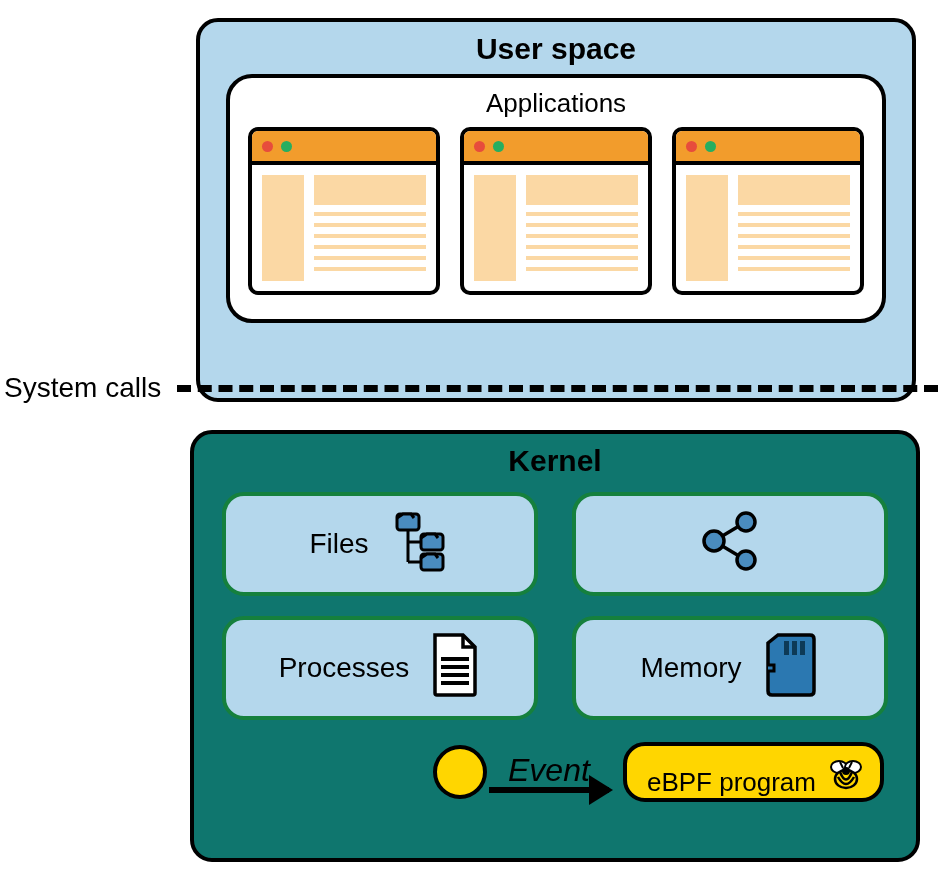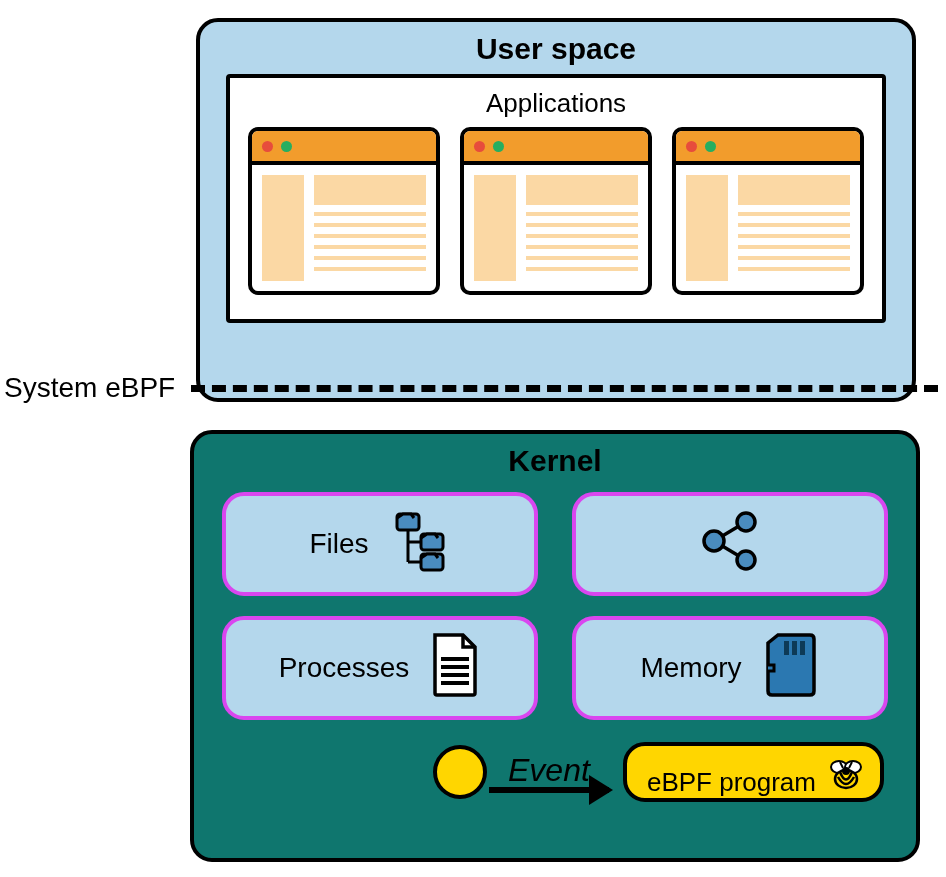--- a/index.html
+++ b/index.html
@@ -22,21 +22,21 @@
   }
   .user-space-title {
     text-align: center;
     font-size: 30px;
     font-weight: 700;
     margin-top: 10px;
   }
   .applications-box {
     background: #fff;
     border: 4px solid #000;
-    border-radius: 4px;
+    border-radius: 26px;
     margin: 8px 26px 20px 26px;
     padding: 10px 18px 24px 18px;
   }
   .applications-title {
     text-align: center;
     font-size: 26px;
     font-weight: 400;
     margin-bottom: 8px;
   }
   .app-windows {
@@ -118,21 +118,21 @@
     font-weight: 700;
     margin-bottom: 14px;
   }
   .kernel-grid {
     display: grid;
     grid-template-columns: 1fr 1fr;
     gap: 20px 34px;
   }
   .kernel-item {
     background: #b4d7ec;
-    border: 4px solid #d946ef;
+    border: 4px solid #15803d;
     border-radius: 22px;
     height: 104px;
     display: flex;
     align-items: center;
     justify-content: center;
     gap: 20px;
     font-size: 28px;
     font-weight: 400;
     padding: 0 18px;
   }
@@ -253,21 +253,21 @@
               <div class="app-line"></div>
               <div class="app-line"></div>
           </div>
         </div>
       </div>
     </div>
   </div>
 </div>
 
 <div class="syscalls-row">
-  <div class="syscalls-label">System eBPF</div>
+  <div class="syscalls-label">System calls</div>
   <div class="dashed-line"></div>
 </div>
 
 <div class="kernel-box">
   <div class="kernel-title">Kernel</div>
   <div class="kernel-grid">
 
     <div class="kernel-item">
       <span>Files</span>
       <span class="icon">

